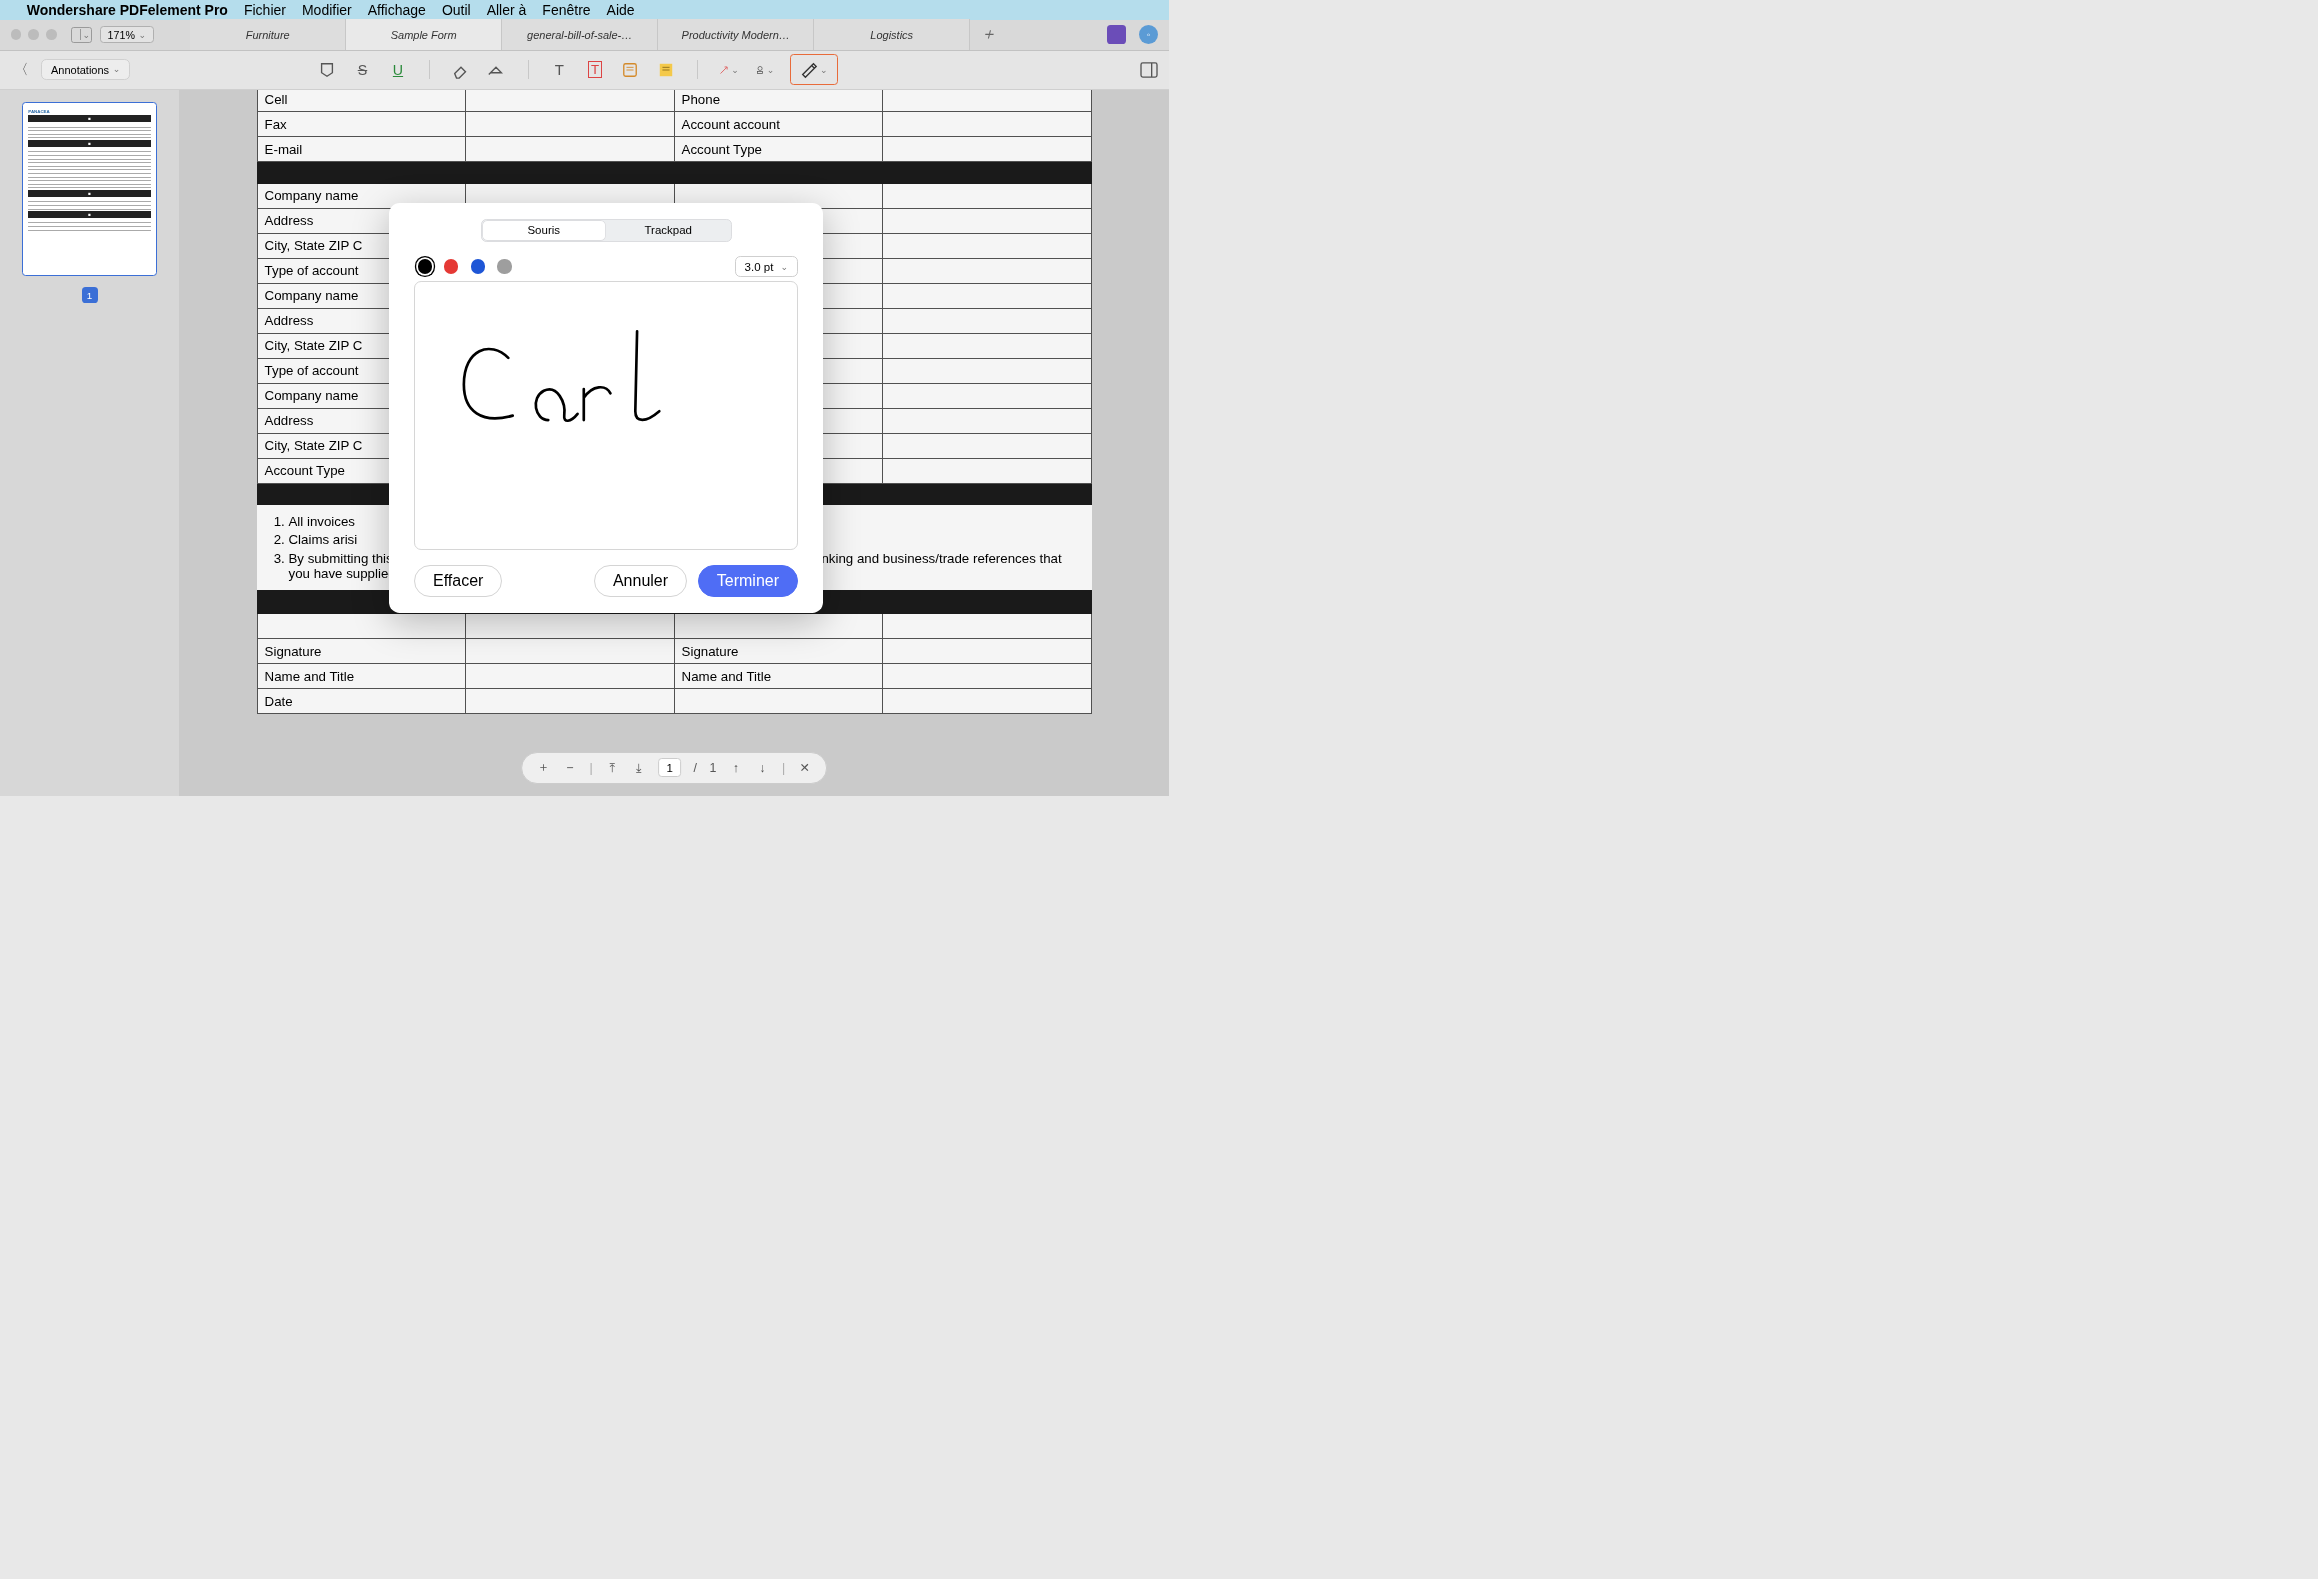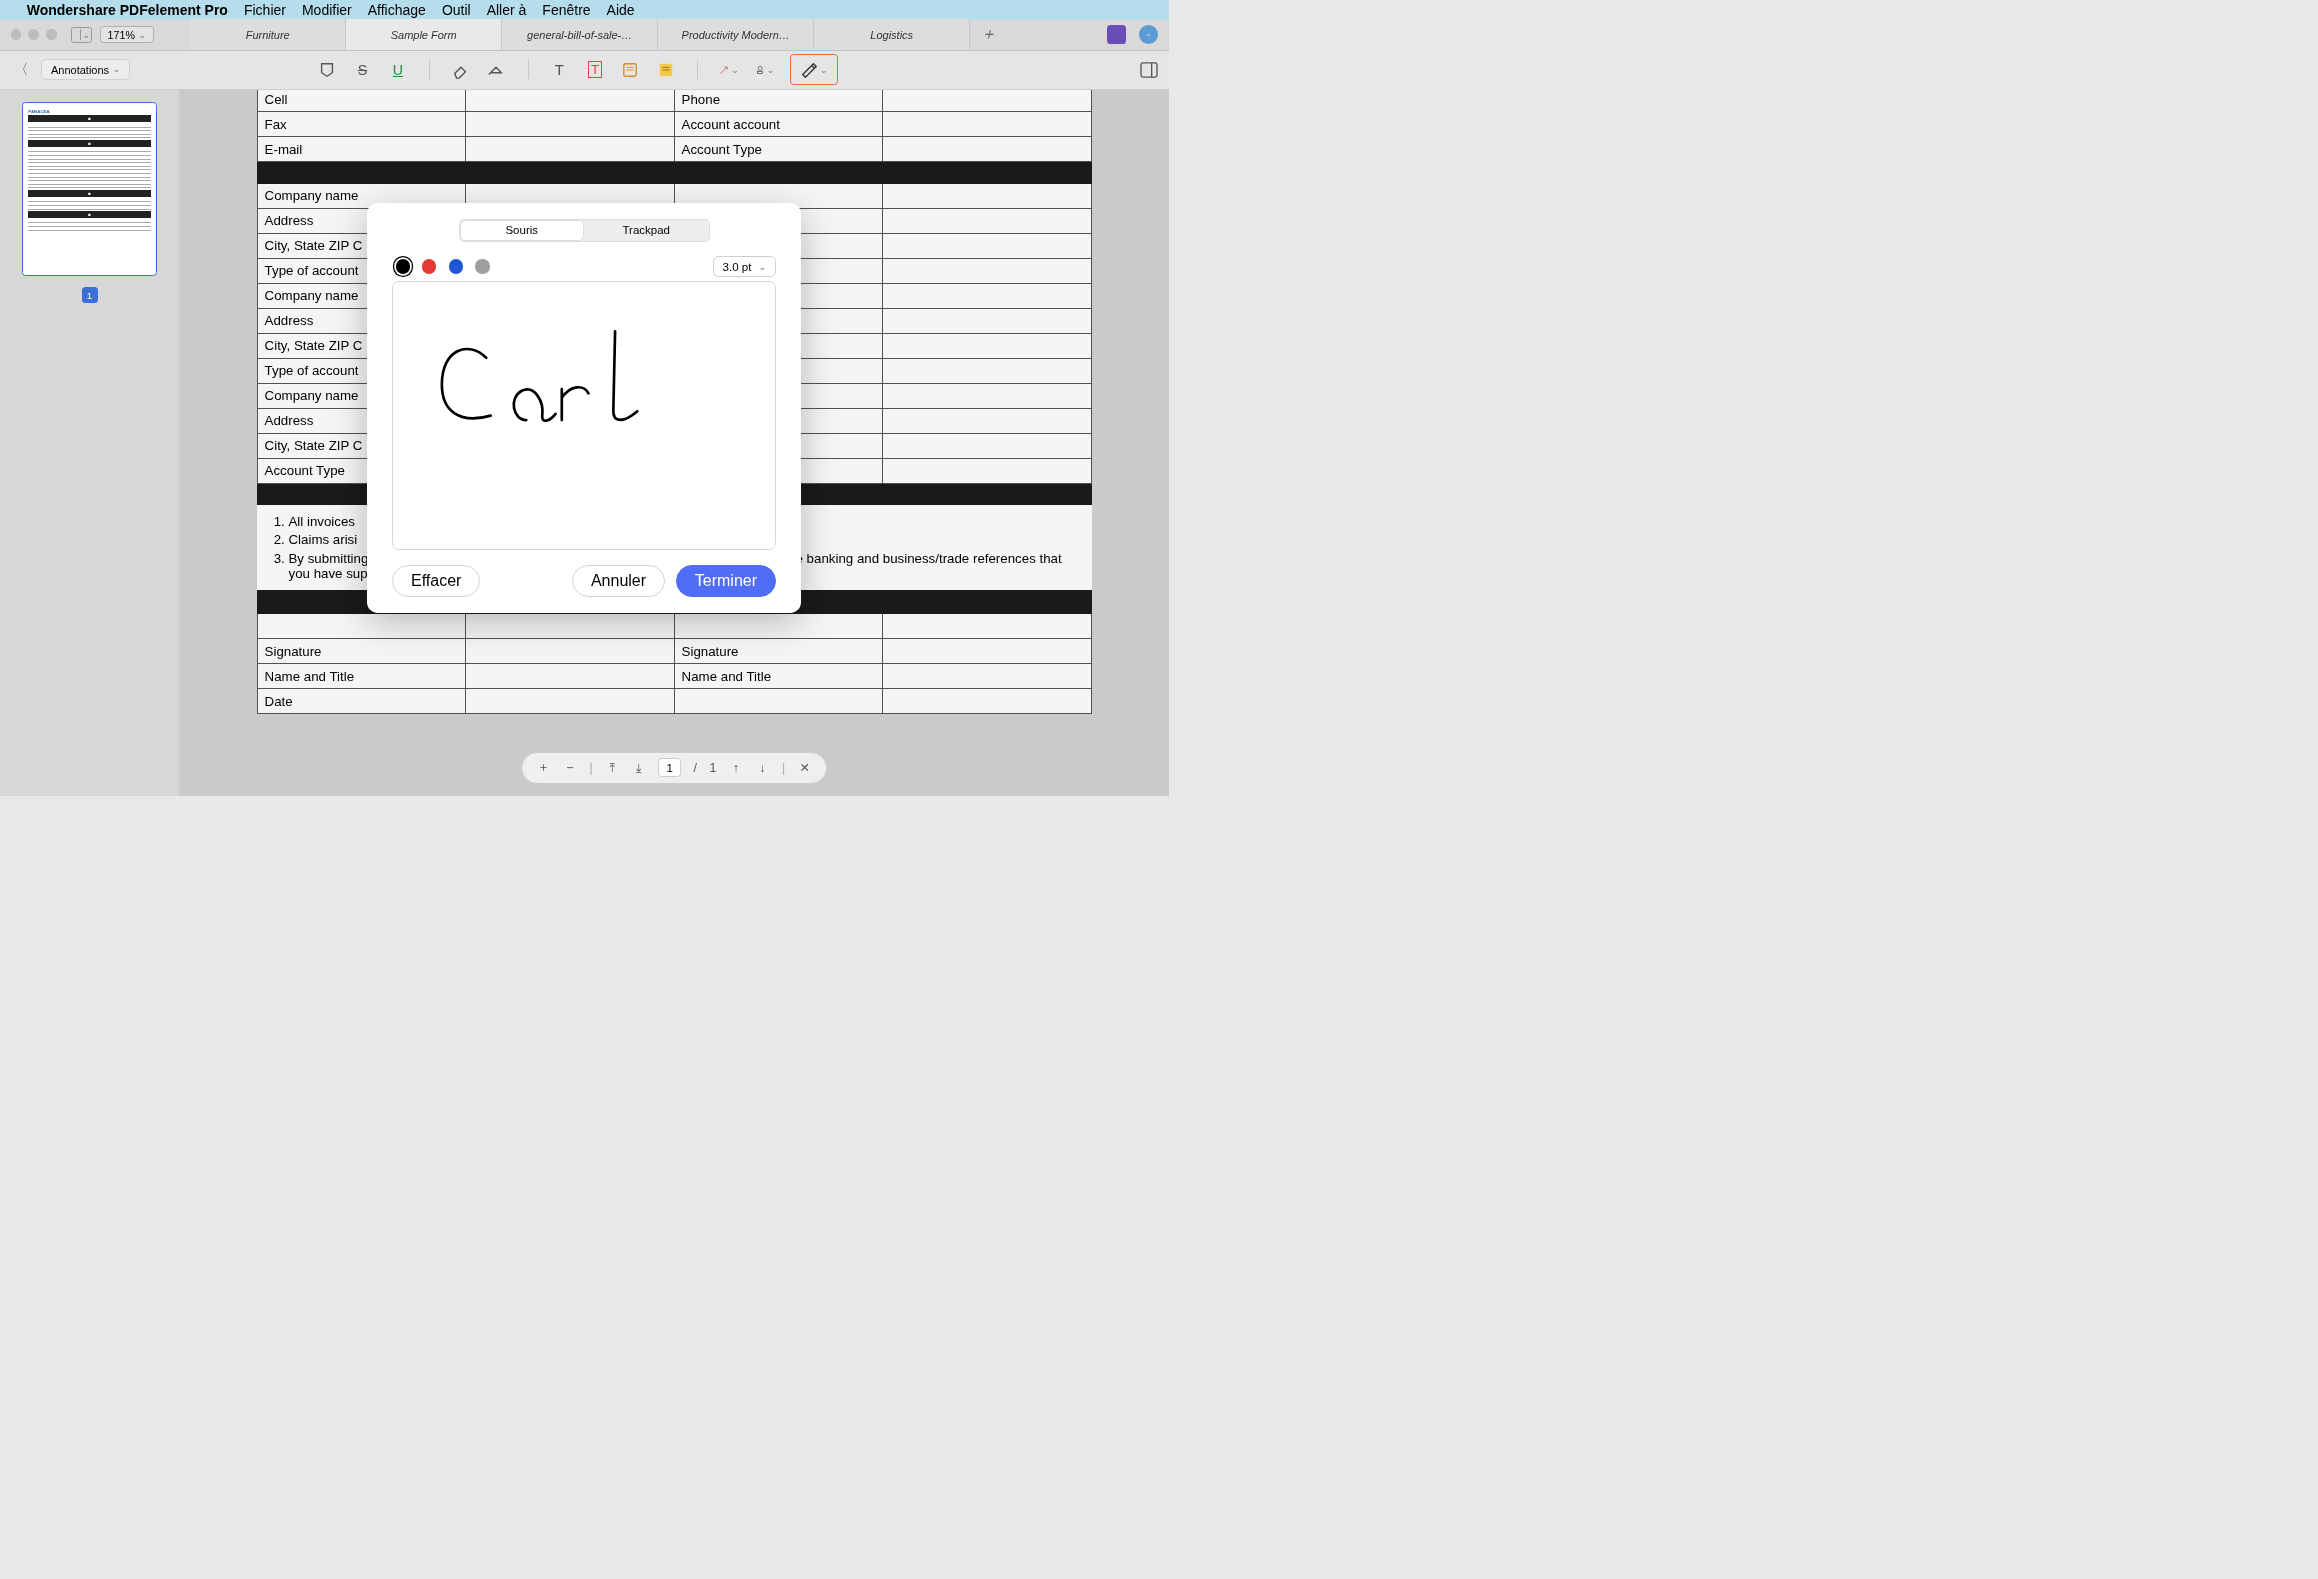--- a/index.html
+++ b/index.html
@@ -61,21 +61,21 @@
 
 .page-nav { position: absolute; bottom: 12.4px; left: 50%; transform: translateX(-50%); background: rgba(240,240,240,0.95); border: 0.9px solid #ccc; border-radius: 18px; height: 32px; display: flex; align-items: center; gap: 12.4px; padding: 0 14.2px; font-size: 12.4px; color: #555; }
 .page-nav .pn-input { width: 23px; text-align: center; border: 0.9px solid #ccc; border-radius: 3.6px; height: 19.5px; font-size: 11.5px; }
 .page-nav .sep { color: #aaa; }
 .page-nav span.btn { cursor: default; width: 14.2px; text-align: center; }
 
 
 .dim { position: absolute; inset: 0; background: rgba(0,0,0,0.04); pointer-events: none; }
 
 
-.modal { position: absolute; left: 367px; top: 203px; width: 434px; height: 410px; background: #fff; border-radius: 10.7px; box-shadow: 0 9px 36px rgba(0,0,0,0.25); display: flex; flex-direction: column; padding: 16px 25px; }
+.modal { position: absolute; left: 389px; top: 203px; width: 434px; height: 410px; background: #fff; border-radius: 10.7px; box-shadow: 0 9px 36px rgba(0,0,0,0.25); display: flex; flex-direction: column; padding: 16px 25px; }
 .seg { display: flex; background: #eceef0; border-radius: 5.3px; overflow: hidden; width: 251px; margin: 0 auto 14.2px; border: 0.9px solid #dcdde0; }
 .seg div { flex: 1; text-align: center; padding: 4.4px 0; font-size: 11.5px; }
 .seg div.active { background: #fff; border-radius: 5.3px; box-shadow: 0 0 0 0.9px #dcdde0 inset; }
 .opts-row { display: flex; align-items: center; justify-content: space-between; margin-bottom: 4px; }
 .swatches { display: flex; gap: 12.4px; padding-left: 3.6px; }
 .swatch { width: 14.2px; height: 14.2px; border-radius: 50%; }
 .swatch.sel { box-shadow: 0 0 0 1.8px #fff, 0 0 0 3.1px #000; }
 .thick { border: 0.9px solid #cfcfcf; border-radius: 5.3px; padding: 3.6px 9px; font-size: 11.5px; display: flex; align-items: center; gap: 7.1px; }
 .canvas { flex: 1; border: 0.9px solid #d6d6d6; border-radius: 7.1px; margin-bottom: 14.2px; position: relative; background: #fff; }
 .canvas svg { position: absolute; inset: 0; width: 100%; height: 100%; }

